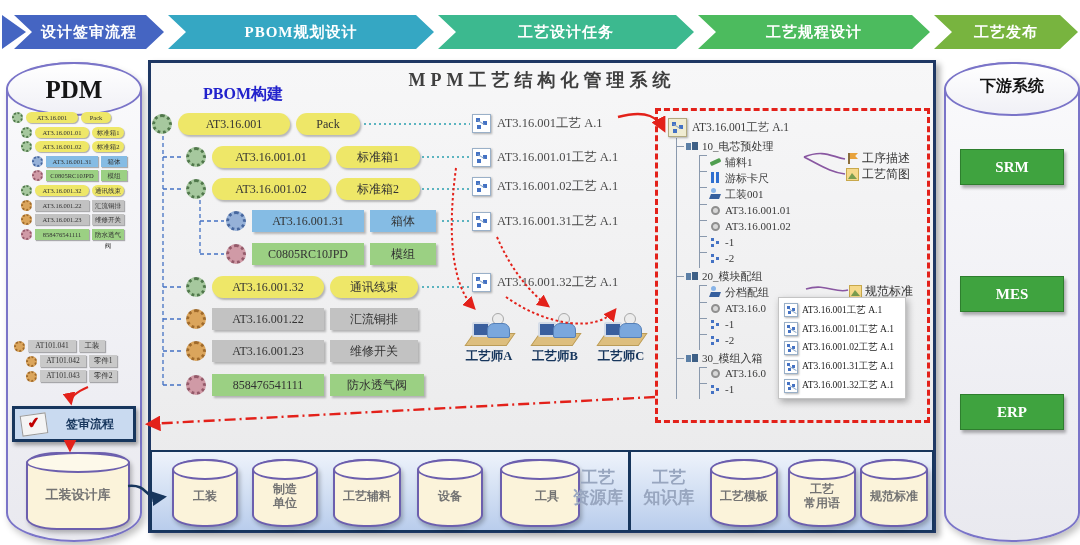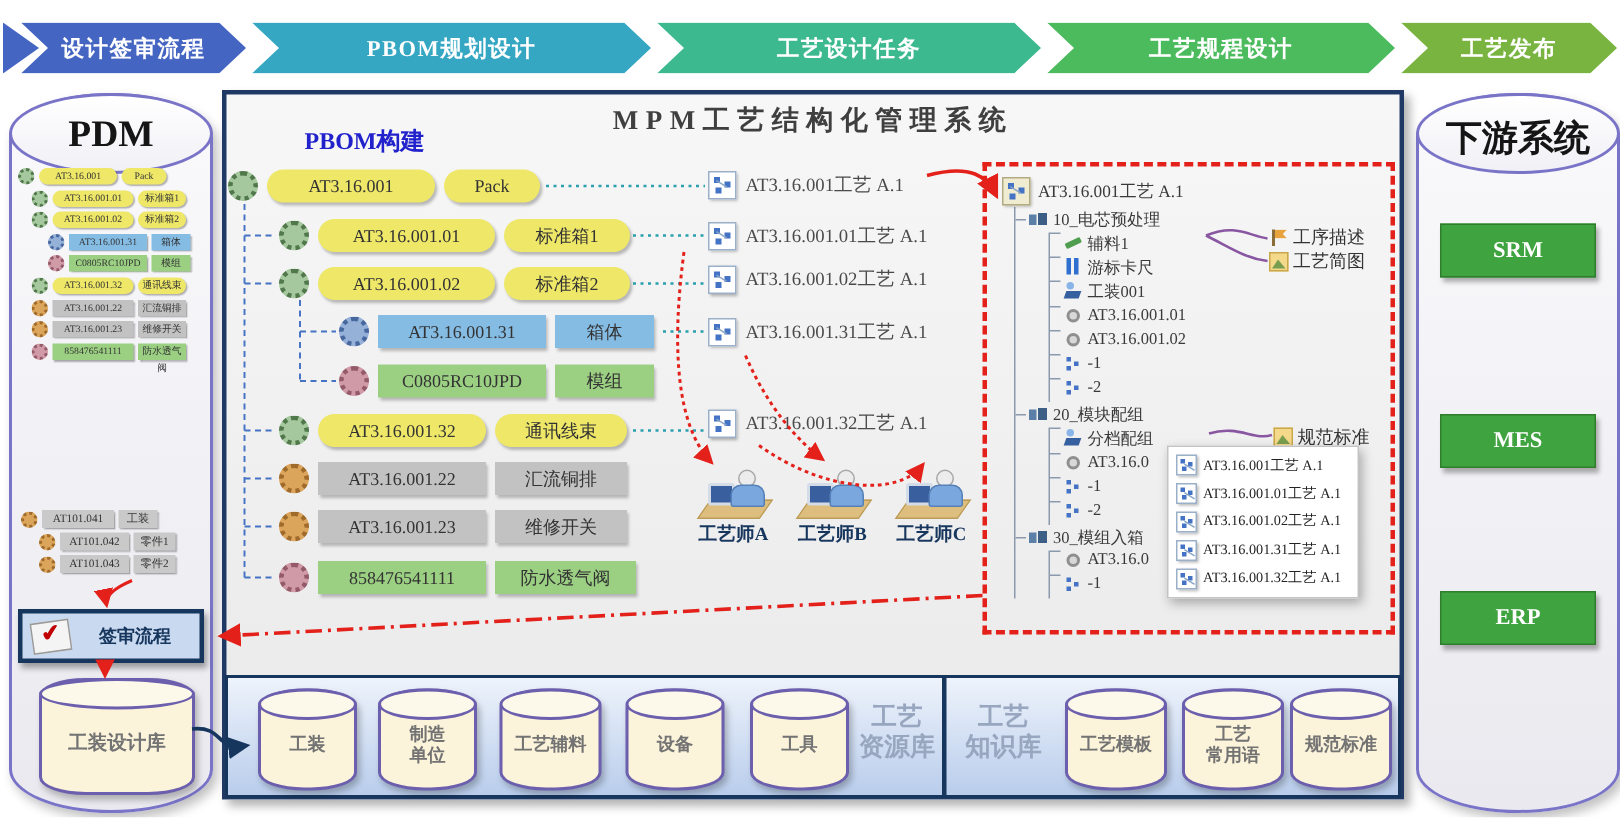--- a/index.html
+++ b/index.html
@@ -446,42 +446,42 @@
         <span class="pi sm"></span>
         <span>AT3.16.001.31工艺  A.1</span>
       </div>
     <div class="p-row">
         <span class="pi sm"></span>
         <span>AT3.16.001.32工艺  A.1</span>
       </div>
   </div>
 
   <div class="cyl-panel" style="left:944px;top:62px;width:132px;height:476px;">
-    <div class="cyl-title" style="font-size:24px;">下游系统</div>
+    <div class="cyl-title" style="font-size:16px;">下游系统</div>
   </div>
   <div class="sys-btn" style="top:149px;">SRM</div>
   <div class="sys-btn" style="top:276px;">MES</div>
   <div class="sys-btn" style="top:394px;">ERP</div>
 
   <div class="band"></div>
   <div class="band-divider"></div>
   <div class="cyl-db z2" style="left:172px;top:459px;width:62px;height:64px;">
       <div class="lbl">工装</div>
     </div>
   <div class="cyl-db z2" style="left:252px;top:459px;width:62px;height:64px;">
       <div class="lbl">制造
 单位</div>
     </div>
   <div class="cyl-db z2" style="left:333px;top:459px;width:64px;height:64px;">
       <div class="lbl">工艺辅料</div>
     </div>
   <div class="cyl-db z2" style="left:417px;top:459px;width:62px;height:64px;">
       <div class="lbl">设备</div>
     </div>
-  <div class="cyl-db z2" style="left:500px;top:459px;width:62px;height:64px;">
+  <div class="cyl-db z2" style="left:500px;top:459px;width:62px;height:64px;padding-left:14px;">
       <div class="lbl">工具</div>
     </div>
   <div class="sec-label" style="left:568px;top:468px;width:60px;">工艺
 资源库</div>
   <div class="sec-label" style="left:638px;top:468px;width:62px;">工艺
 知识库</div>
   <div class="cyl-db z2" style="left:710px;top:459px;width:64px;height:64px;">
       <div class="lbl">工艺模板</div>
     </div>
   <div class="cyl-db z2" style="left:788px;top:459px;width:64px;height:64px;">

